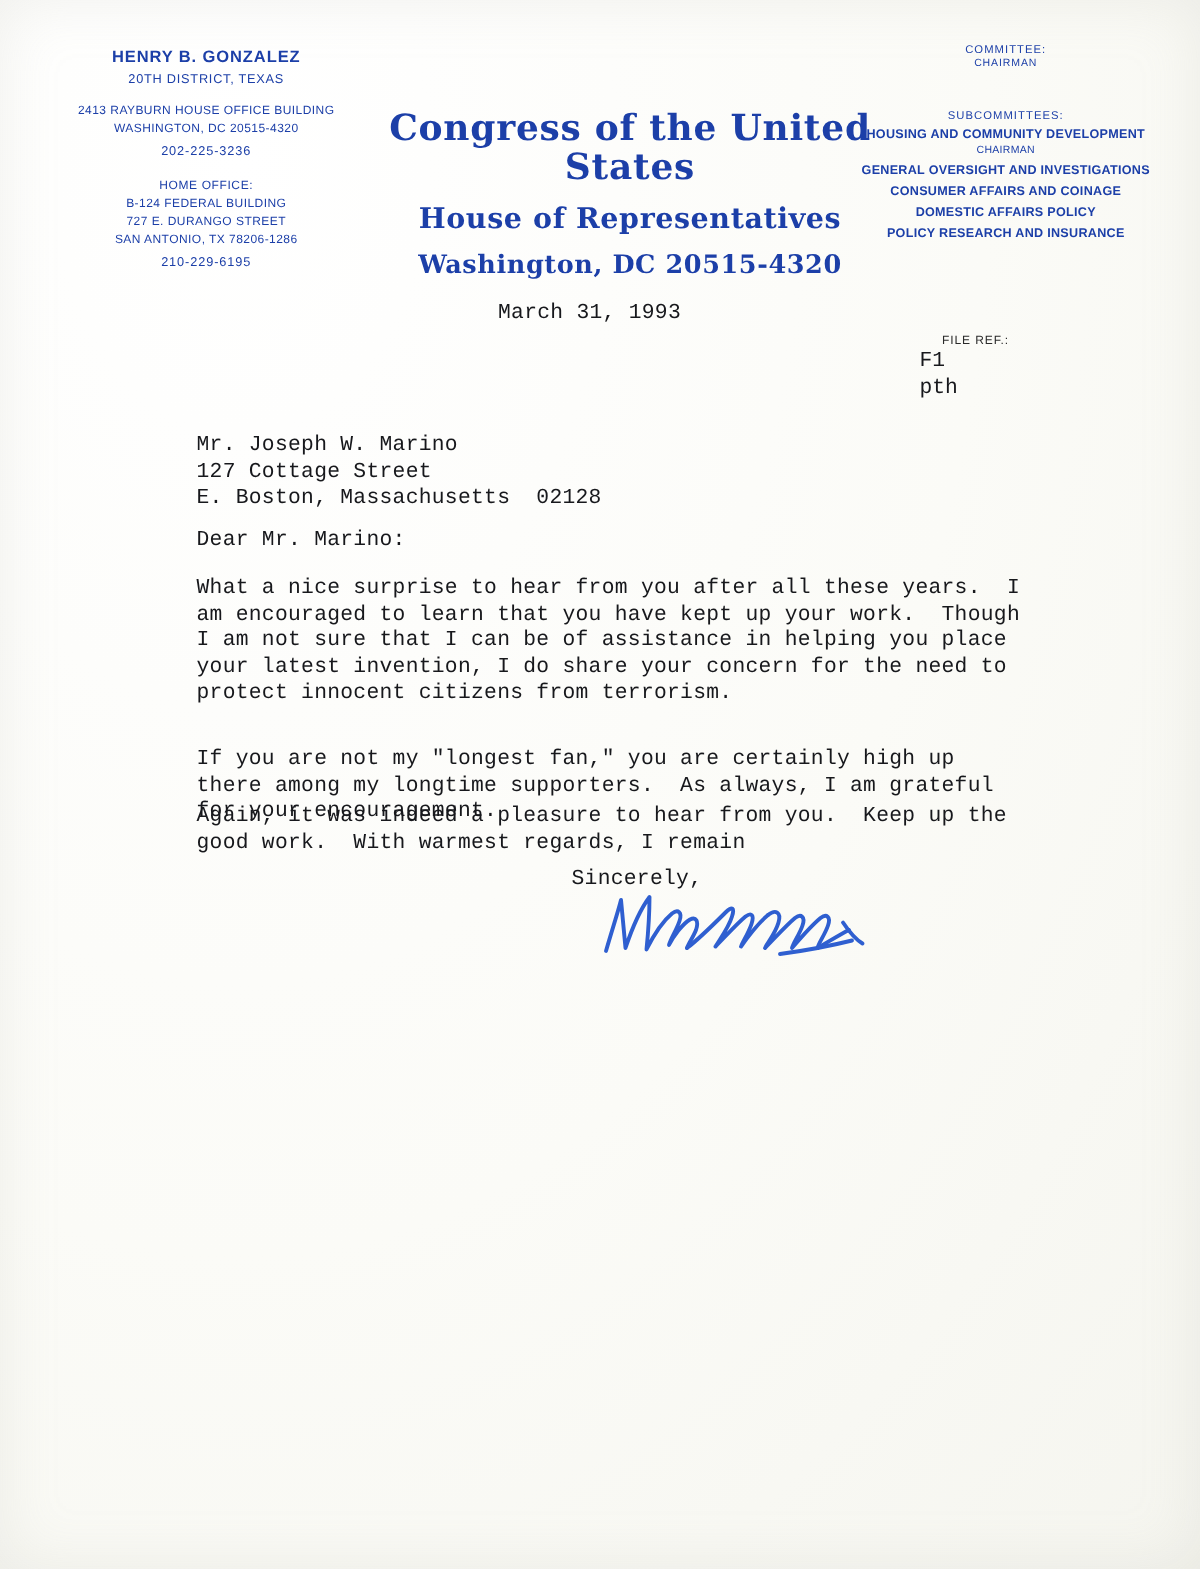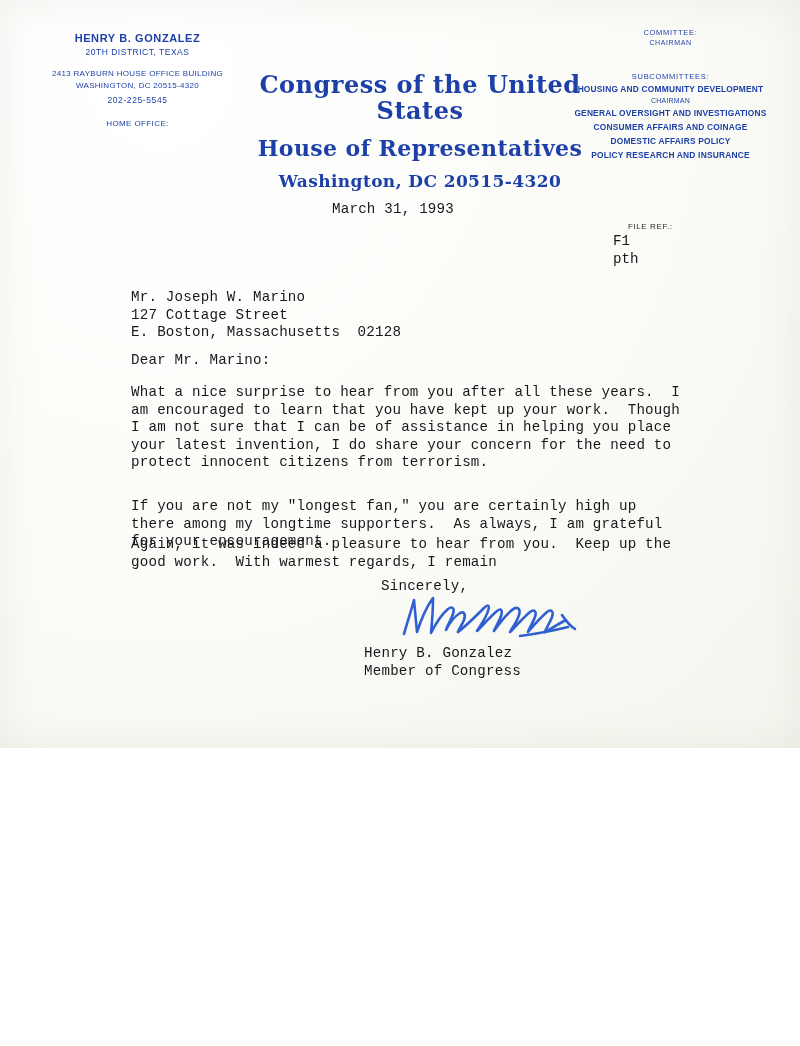--- a/index.html
+++ b/index.html
@@ -10,21 +10,21 @@
   body {
     width: 800px;
     height: 1046px;
     font-family: "Liberation Sans", sans-serif;
     overflow: hidden;
   }
 
   .page {
     position: relative;
     width: 800px;
-    height: 748px;
+    height: 1046px;
     background: #fdfdfb;
     background-image:
       radial-gradient(ellipse at 20% 10%, #ffffff 0%, #fbfbf7 55%, #f5f5ef 100%);
   }
 
   
   .paper-edge {
     position: absolute;
     inset: 0;
     box-shadow: inset 0 0 40px rgba(180,178,165,0.18);
@@ -86,21 +86,21 @@
   .lh-congress {
     font-family: "DejaVu Serif", serif;
     font-weight: bold;
     font-size: 24px;
     letter-spacing: 0.5px;
     line-height: 1.1;
   }
   .lh-house {
     font-family: "DejaVu Serif", serif;
     font-weight: bold;
-    font-size: 22px;
+    font-size: 19px;
     margin-top: 10px;
     letter-spacing: 0.4px;
   }
   .lh-city {
     font-family: "DejaVu Serif", serif;
     font-weight: bold;
     font-size: 17px;
     margin-top: 10px;
     letter-spacing: 0.4px;
   }
@@ -222,23 +222,29 @@
   <div class="paper-edge"></div>
 
   <div class="letterhead">
 
     <div class="lh-left">
       <div class="lh-name">HENRY B. GONZALEZ</div>
       <div class="lh-district">20TH DISTRICT, TEXAS</div>
       <div class="lh-block">
         <div>2413 RAYBURN HOUSE OFFICE BUILDING</div>
         <div>WASHINGTON, DC 20515-4320</div>
-        <div class="lh-phone">202-225-5545</div>
+        <div class="lh-phone">202-225-3236</div>
       </div>
       <div class="lh-home-label">HOME OFFICE:</div>
+      <div class="lh-block" style="margin-top:2px">
+        <div>B-124 FEDERAL BUILDING</div>
+        <div>727 E. DURANGO STREET</div>
+        <div>SAN ANTONIO, TX 78206-1286</div>
+        <div class="lh-phone">210-229-6195</div>
+      </div>
     </div>
 
     <div class="lh-center">
       <div class="lh-congress">Congress of the United States</div>
       <div class="lh-house">House of Representatives</div>
       <div class="lh-city">Washington, DC 20515-4320</div>
     </div>
 
     <div class="lh-right">
       <div class="lh-r-label">COMMITTEE:</div>
@@ -284,16 +290,14 @@
     <g fill="none" stroke="#2f5fd0" stroke-width="2.6" stroke-linecap="round" stroke-linejoin="round">
       <path d="M4,44 C8,30 12,18 14,10 C15,20 16,32 17,42 C21,30 27,16 33,8 C33,20 32,33 31,43 C36,33 42,24 48,19 C52,16 55,18 53,24 C51,30 47,36 46,40 C49,34 55,26 60,23 C64,21 66,24 64,30 C62,35 59,39 58,42"></path>
       <path d="M58,42 C66,36 76,26 84,18 C88,14 90,15 88,21 C86,28 80,36 77,41 C83,35 91,26 97,21 C101,18 103,20 101,26 C99,32 95,38 94,41 C99,34 106,25 112,20"></path>
       <path d="M112,20 C117,16 121,18 119,25 C117,32 112,38 110,42 C116,36 124,27 130,22 C134,19 137,21 135,27 C133,33 129,38 128,42 C134,35 141,27 147,22 C151,19 154,21 152,27 C150,33 146,38 145,42"></path>
       <path d="M145,42 C152,38 160,33 166,30"></path>
       <path d="M120,46 C135,44 152,41 168,37"></path>
       <path d="M162,25 C166,31 170,36 175,39"></path>
     </g>
   </svg>
 
-  <div class="typed signer"><span>Henry B. Gonzalez</span>
-<span>Member of Congress</span></div>
 
 </div>
 
 </body></html>

